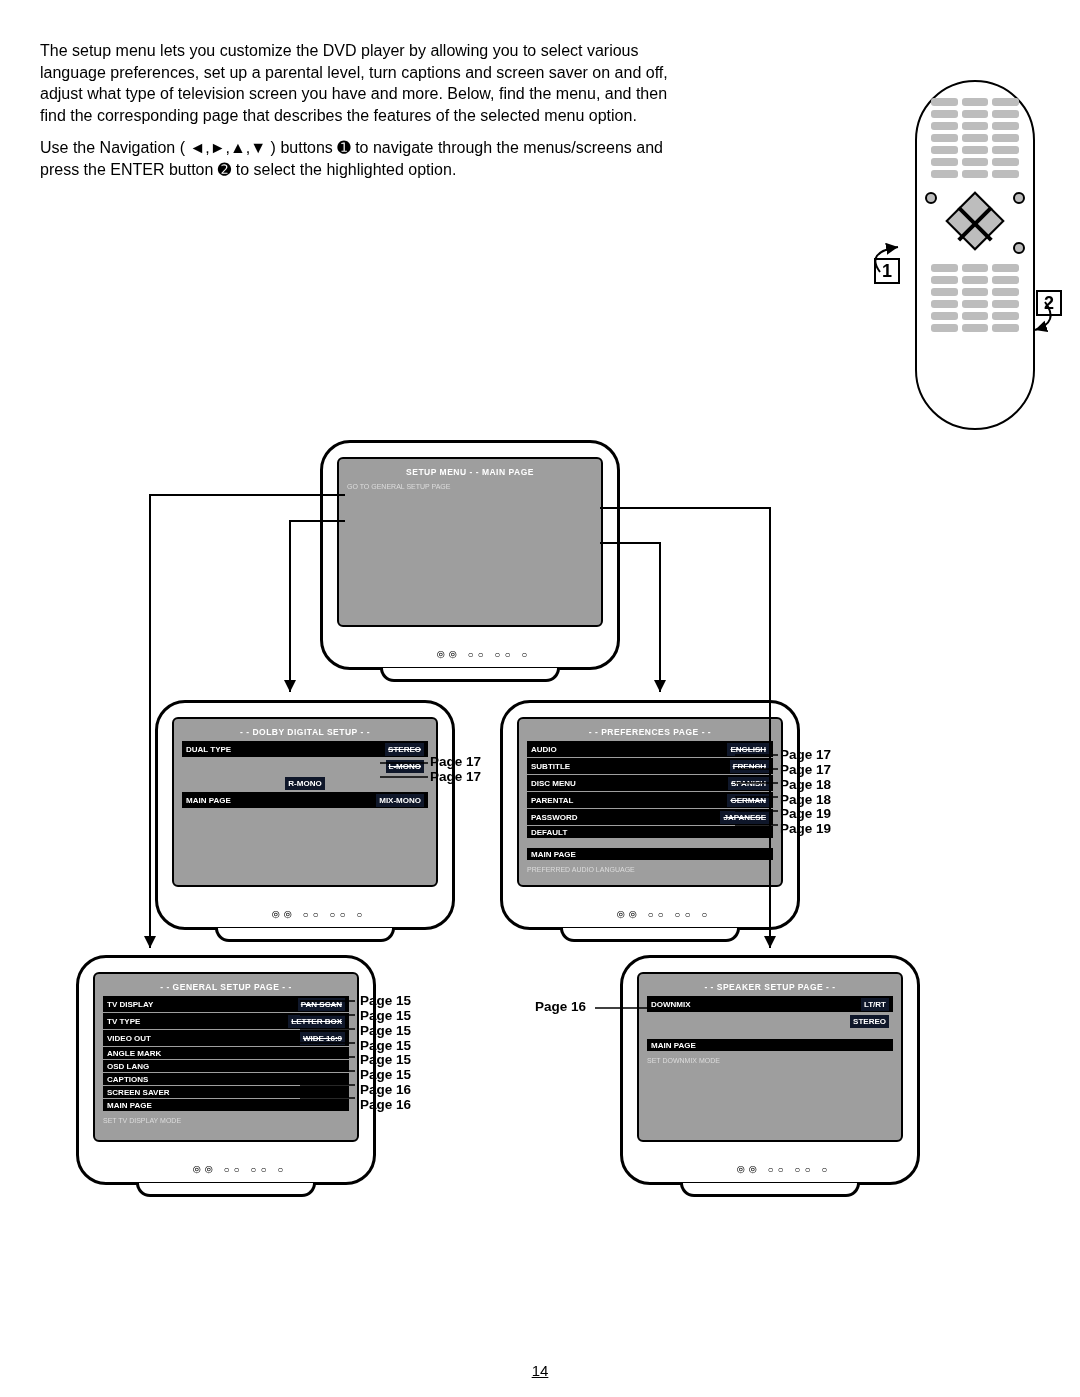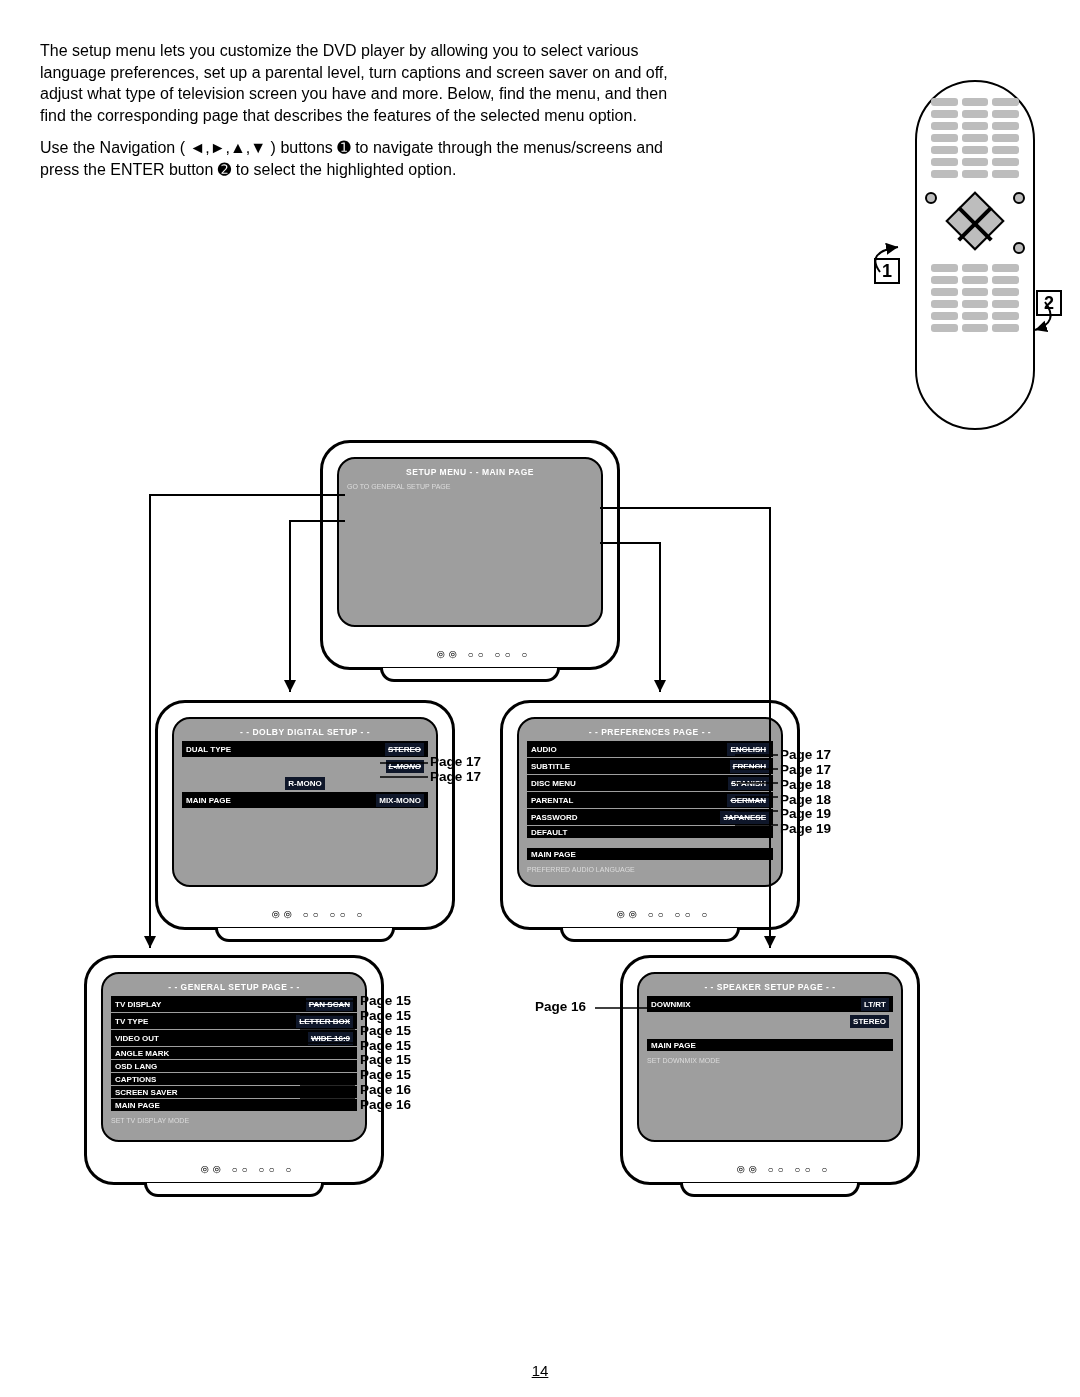--- a/index.html
+++ b/index.html
@@ -114,21 +114,21 @@
     border: 3px solid #000;
     border-radius: 30px;
     background:#fff;
     padding: 14px 14px 28px 14px;
     position:relative;
   }
   .screen {
     width:100%; height:170px;
     background:#9e9e9e;
     border:2px solid #000;
-    border-radius:18px;
+    border-radius:6px;
     padding:6px 8px;
     position:relative;
     font-size:8px;
   }
   .screen-title {
     color:#fff;
     text-align:center;
     font-weight:bold;
     font-size:8.5px;
     margin:2px 0 4px;
@@ -293,21 +293,21 @@
 
   <div class="tv" id="tv-dolby" style="top:700px; left:155px;">
     <div class="tv-shell">
       <div class="screen">
         <div class="screen-title">- -   DOLBY DIGITAL SETUP   - -</div>
         <div class="menu-rows">
             <div class="menu-row hi">
               <span>DUAL TYPE</span>
               <span class="right">STEREO</span>
             </div>
-            <div class="menu-row hi" style="background: transparent; color: rgb(255, 255, 255); justify-content: flex-end; font-style: italic;">
+            <div class="menu-row hi" style="background: transparent; color: rgb(255, 255, 255); justify-content: flex-end;">
               <span></span>
               <span class="right">L-MONO</span>
             </div>
             <div class="menu-row" style="background: transparent; color: rgb(255, 255, 255); justify-content: center;">
               <span></span>
               <span class="right">R-MONO</span>
             </div>
             <div class="menu-row">
               <span>MAIN PAGE</span>
               <span class="right">MIX-MONO</span>
@@ -363,21 +363,21 @@
   </div>
   <div class="callouts" style="top:748px; left:780px;">
       <div>Page 17</div>
       <div>Page 17</div>
       <div>Page 18</div>
       <div>Page 18</div>
       <div>Page 19</div>
       <div>Page 19</div>
     </div>
 
-  <div class="tv" id="tv-general" style="top:955px; left:84px;">
+  <div class="tv" id="tv-general" style="top:955px; left:76px;">
     <div class="tv-shell">
       <div class="screen">
         <div class="screen-title">- - GENERAL SETUP PAGE - -</div>
         <div class="menu-rows">
             <div class="menu-row hi">
               <span>TV DISPLAY</span>
               <span class="right">PAN SCAN</span>
             </div>
             <div class="menu-row hi">
               <span>TV TYPE</span>

